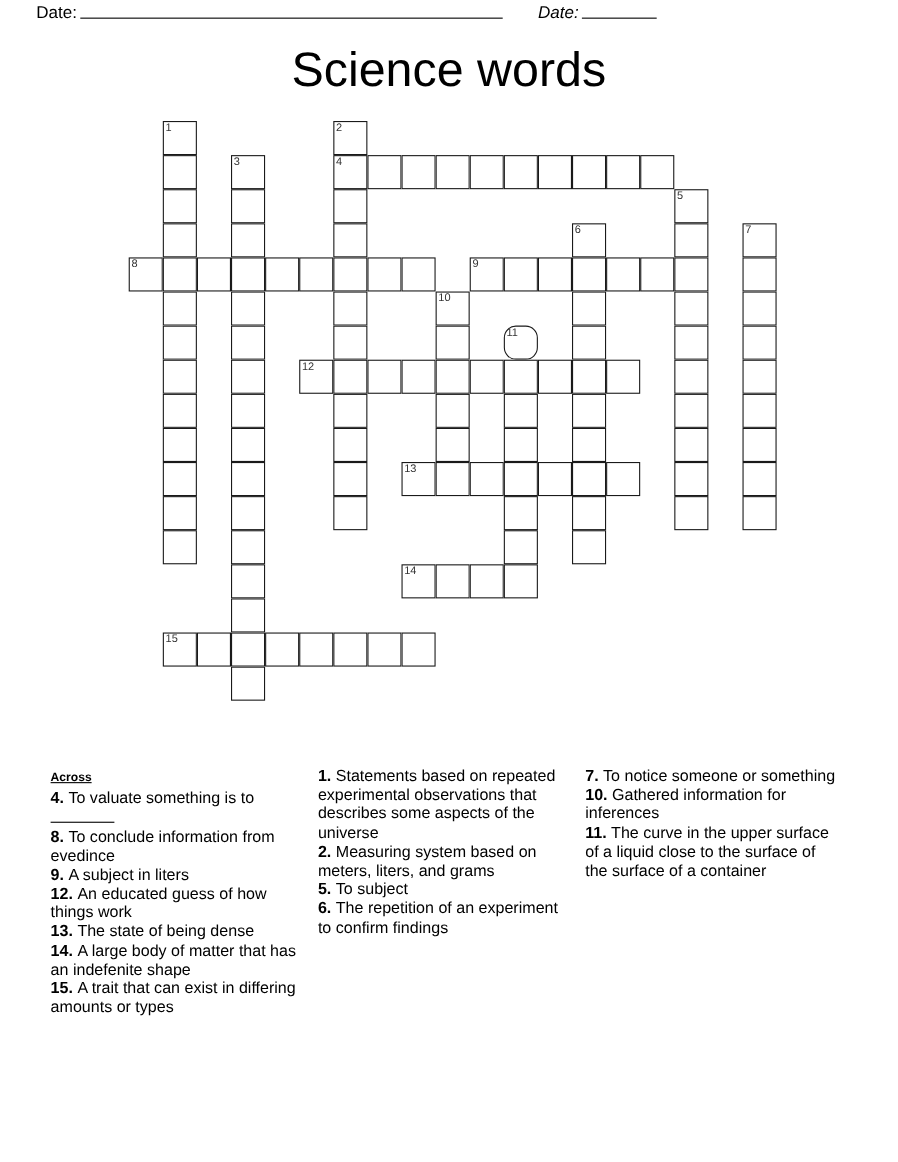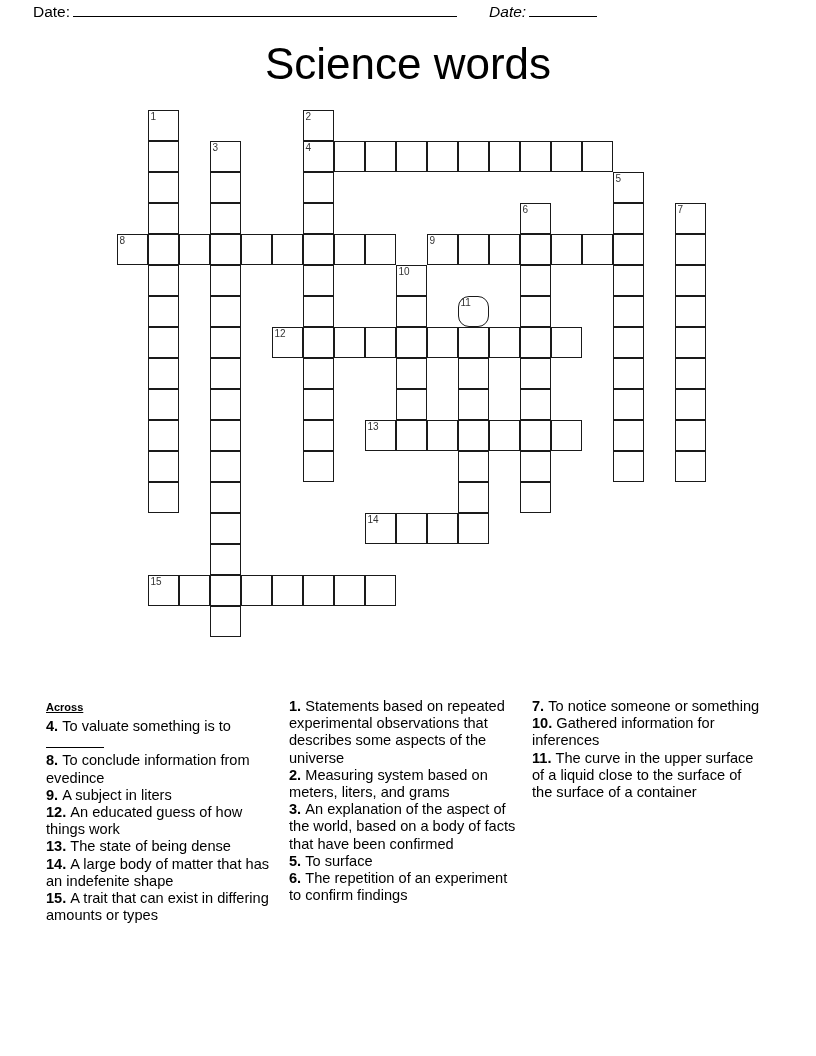--- a/index.html
+++ b/index.html
@@ -302,22 +302,21 @@
         <div class="clue-item"><span class="clue-num">12. </span><span>An educated guess of how things work</span></div>
         <div class="clue-item"><span class="clue-num">13. </span><span>The state of being dense</span></div>
         <div class="clue-item"><span class="clue-num">14. </span><span>A large body of matter that has an indefenite shape</span></div>
         <div class="clue-item"><span class="clue-num">15. </span><span>A trait that can exist in differing amounts or types</span></div>
       </div>
   </div>
   <div class="clue-col" id="clue-col-down">
     <div id="down-list">
         <div class="clue-item"><span class="clue-num">1. </span><span>Statements based on repeated experimental observations that describes some aspects of the universe</span></div>
         <div class="clue-item"><span class="clue-num">2. </span><span>Measuring system based on meters, liters, and grams</span></div>
-        <div class="clue-item"><span class="clue-num">3. </span><span>An explanation of the aspect of the world, based on a body of facts that have been confirmed</span></div>
-        <div class="clue-item"><span class="clue-num">5. </span><span>To surface</span></div>
+        <div class="clue-item"><span class="clue-num">5. </span><span>To subject</span></div>
         <div class="clue-item"><span class="clue-num">6. </span><span>The repetition of an experiment to confirm findings</span></div>
       </div>
   </div>
   <div class="clue-col" id="clue-col-extra">
     <div id="down-cont-list">
         <div class="clue-item"><span class="clue-num">7. </span><span>To notice someone or something</span></div>
         <div class="clue-item"><span class="clue-num">10. </span><span>Gathered information for inferences</span></div>
         <div class="clue-item"><span class="clue-num">11. </span><span>The curve in the upper surface of a liquid close to the surface of the surface of a container</span></div>
       </div>
   </div>

